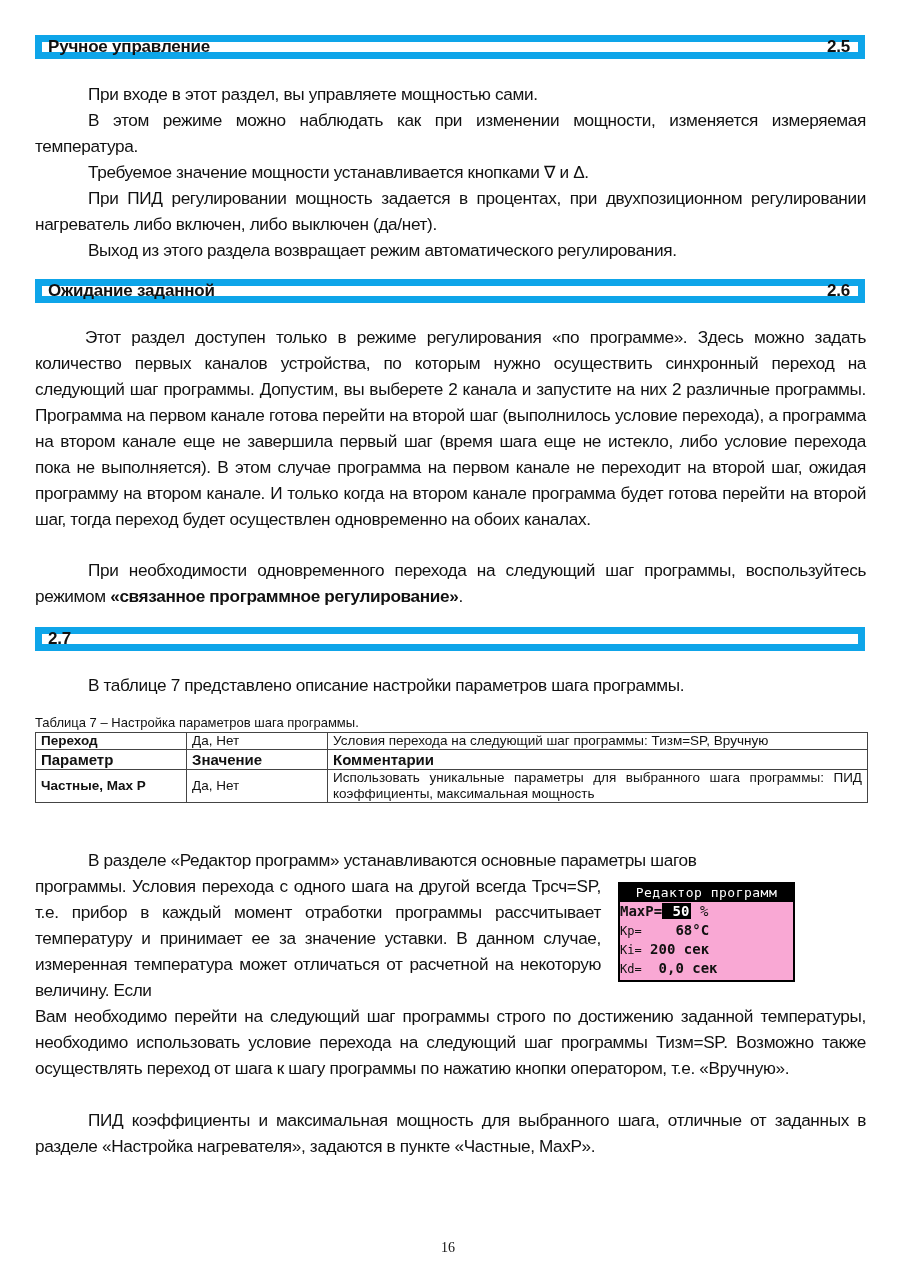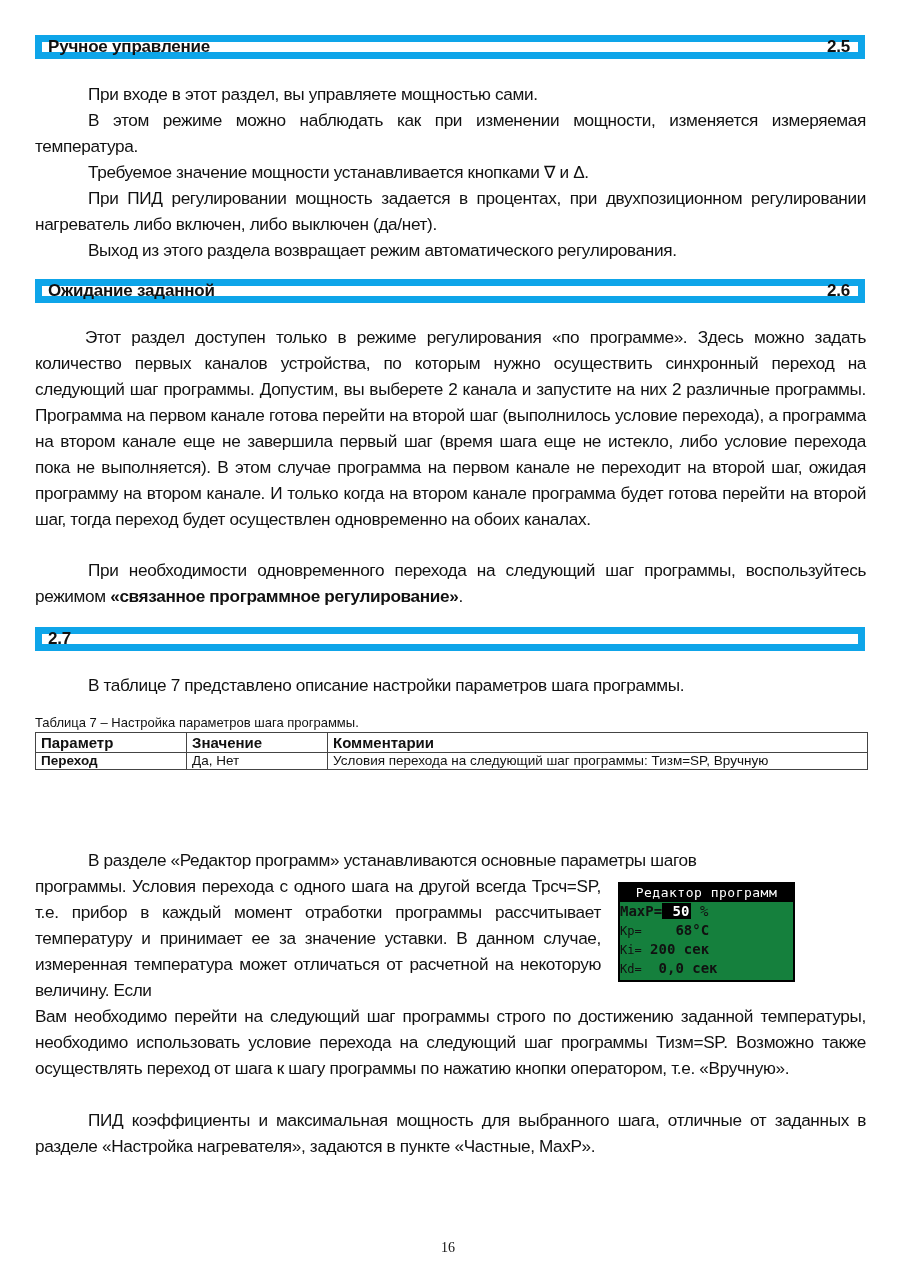--- a/index.html
+++ b/index.html
@@ -12,21 +12,21 @@
        text-align: justify; letter-spacing: -0.35px; }
   .p .ind { display: inline-block; width: 53px; }
   .cap { position: absolute; left: 35px; top: 715px; font-size: 13px; }
   table.t { position: absolute; left: 35px; top: 732px; width: 833px; border-collapse: collapse;
             font-size: 13.5px; }
   table.t td, table.t th { border: 1px solid #444; padding: 0 5px; text-align: left; vertical-align: middle; line-height: 16px; }
   table.t th { font-size: 15px; font-weight: bold; height: 19px; }
   table.t td.pn { font-weight: bold; }
   .col1 { width: 140px; } .col2 { width: 130px; }
   .lcd { position: absolute; left: 618px; top: 882px; width: 177px; height: 100px; border: 2px solid #000;
-         box-sizing: border-box; font-family: "DejaVu Sans Mono", monospace; font-size: 14px; background: #15803d; }
+         box-sizing: border-box; font-family: "DejaVu Sans Mono", monospace; font-size: 14px; background: #f9a8d4; }
   .lcd .title { background: #000; color: #fff; text-align: center; height: 18px; line-height: 18px; font-size: 13px; letter-spacing: 0.5px; }
   .lcd .row { height: 19px; line-height: 19px; padding-left: 0; font-weight: bold; white-space: pre; }
   .lcd .inv { background: #000; color: #fff; padding: 0 2px; }
   .lcd .k { font-weight: normal; font-size: 12px; }
   .footer-num { position: absolute; left: 441px; top: 1216px; font-size: 14px; font-family: "Liberation Serif", serif; margin-top: 24px; }
   .footer-id { position: absolute; left: 35px; top: 1276px; font-size: 13px; font-family: "Liberation Serif", serif; }
   b { font-weight: bold; }
 </style>
 </head>
 <body>
@@ -50,28 +50,33 @@
 
 <div class="sec-head" style="top:627px">
   <span>2.7</span>
 </div>
 <div class="p" style="top:672px"><span class="ind"></span><span>В таблице 7 представлено описание настройки параметров шага программы.</span></div>
 
 <div class="cap">Таблица 7 – Настройка параметров шага программы.</div>
 <table class="t">
   <tbody>
       <tr>
+    <td class="pn">Переход</td>
+    <td>Да, Нет</td>
+    <td>Условия перехода на следующий шаг программы: Тизм=SP, Вручную</td>
+  </tr>
+  <tr>
     <th class="col1">Параметр</th>
     <th class="col2">Значение</th>
     <th>Комментарии</th>
   </tr>
   <tr>
-    <td class="pn">Переход</td>
+    <td class="pn">Частные, Max P</td>
     <td>Да, Нет</td>
-    <td>Условия перехода на следующий шаг программы: Тизм=SP, Вручную</td>
+    <td style="text-align:justify">Использовать уникальные параметры для выбранного шага программы: ПИД коэффициенты, максимальная мощность</td>
   </tr>
 </tbody>
   </table>
 
 <div class="p" style="top:847px"><span class="ind"></span><span>В разделе «Редактор программ» устанавливаются основные параметры шагов</span></div>
 <div class="p" style="top:873px; width:566px"><span>программы. Условия перехода с одного шага на другой всегда Трсч=SP, т.е. прибор в каждый момент отработки программы рассчитывает температуру и принимает ее за значение уставки. В данном случае, измеренная температура может отличаться от расчетной на некоторую величину. Если</span></div>
 <div class="p" style="top:1003px"><span>Вам необходимо перейти на следующий шаг программы строго по достижению заданной температуры, необходимо использовать условие перехода на следующий шаг программы Тизм=SP. Возможно также осуществлять переход от шага к шагу программы по нажатию кнопки оператором, т.е. «Вручную».</span></div>
 <div class="p" style="top:1107px"><span class="ind"></span><span>ПИД коэффициенты и максимальная мощность для выбранного шага, отличные от заданных в разделе «Настройка нагревателя», задаются в пункте «Частные, MaxP».</span></div>
 
 <div class="lcd">

